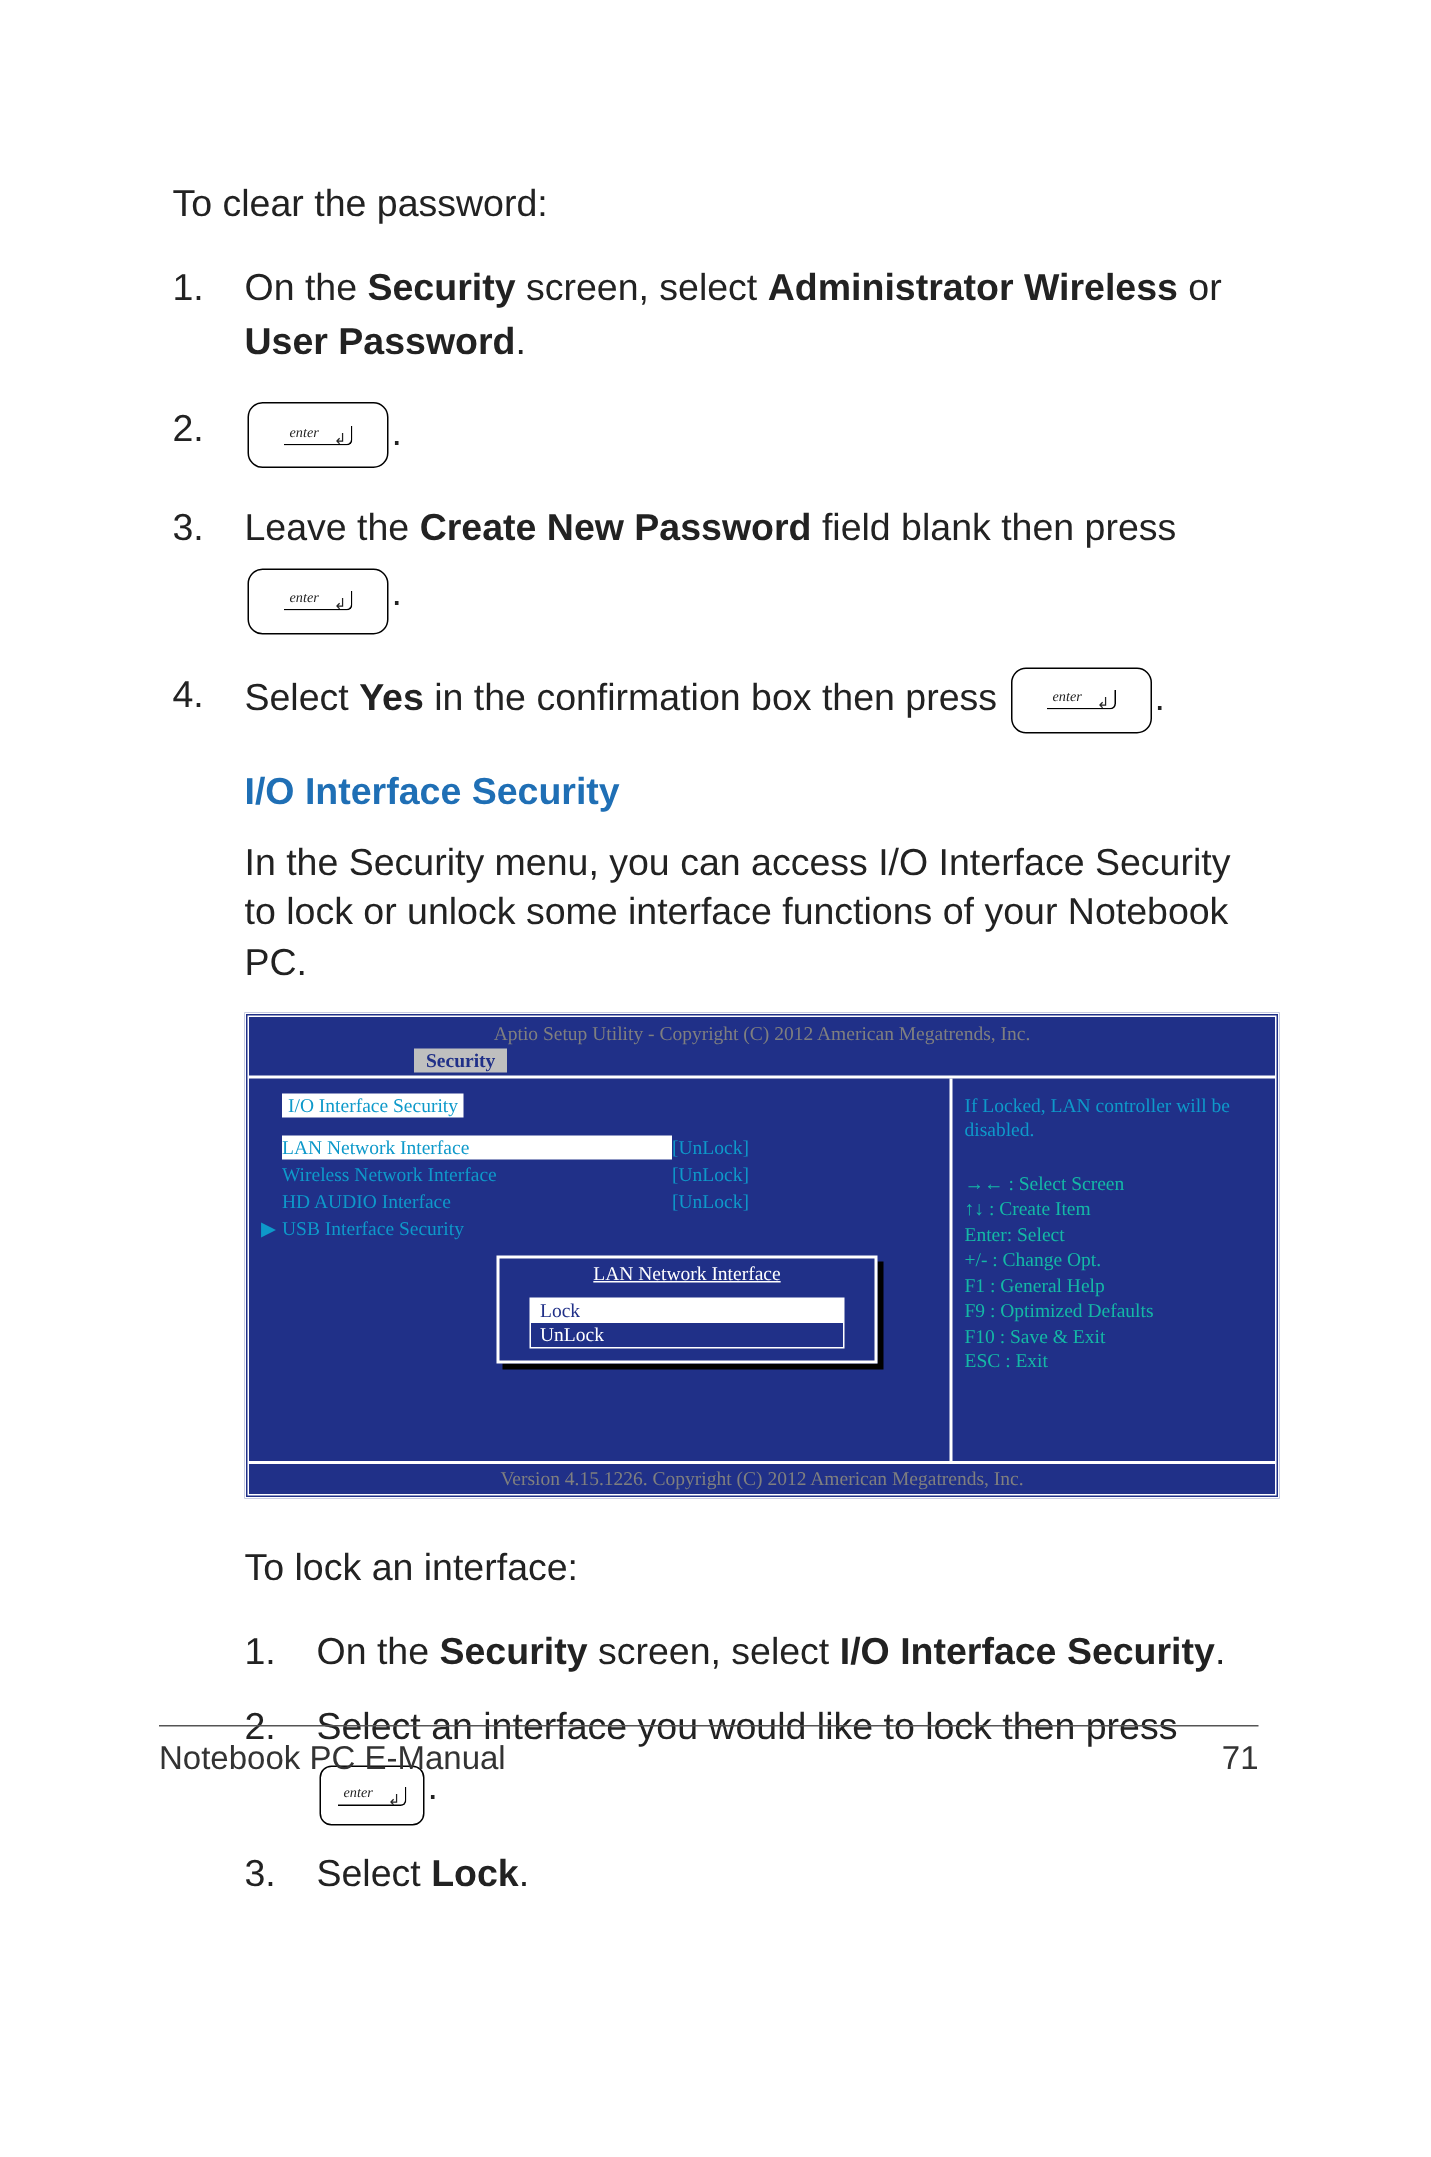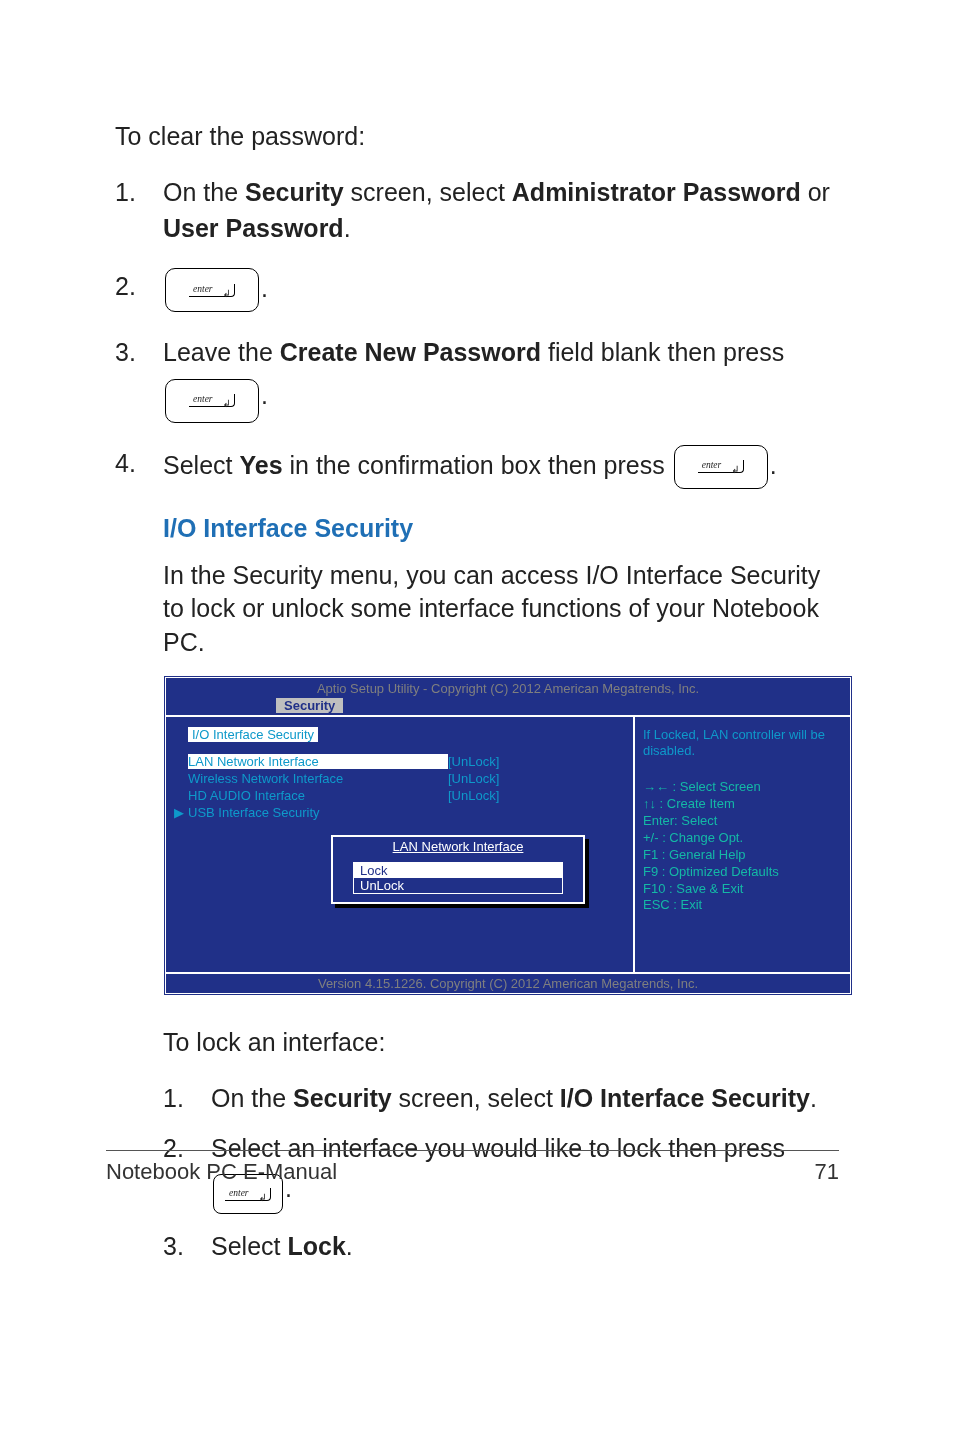--- a/index.html
+++ b/index.html
@@ -90,21 +90,21 @@
   .h3-para {
     font-size: 25px;
     line-height: 1.35;
     margin: 16px 0 15px 48px;
   }
   
   .bios {
     width: 690px;
     margin: 0 0 30px 48px;
     background: #203088;
-    font-family: Liberation Sans, sans-serif;
+    font-family: Liberation Serif, serif;
     font-size: 13px;
     color: #fff;
     border: 3px double #fff;
     box-sizing: border-box;
   }
   .bios-header {
     border-bottom: 2px solid #fff;
     padding: 3px 0 2px 0;
     text-align: center;
   }
@@ -198,21 +198,21 @@
 <body>
 
 <div class="page">
 
   <p class="body-text">To clear the password:</p>
 
   <ol class="ol">
     <li>
       <span class="num">1.</span>
       <span class="li-body">
-        <span>On the </span><b>Security</b><span> screen, select </span><b>Administrator Password</b><span> or </span><b>User Password</b><span>.</span>
+        <span>On the </span><b>Security</b><span> screen, select </span><b>Administrator Wireless</b><span> or </span><b>User Password</b><span>.</span>
       </span>
     </li>
     <li>
       <span class="num">2.</span>
       <span class="li-body">
         <span class="key">
             <span class="key-inner">
               <span class="enter-label">enter</span>
               <span class="enter-arrow">↲</span>
             </span>

